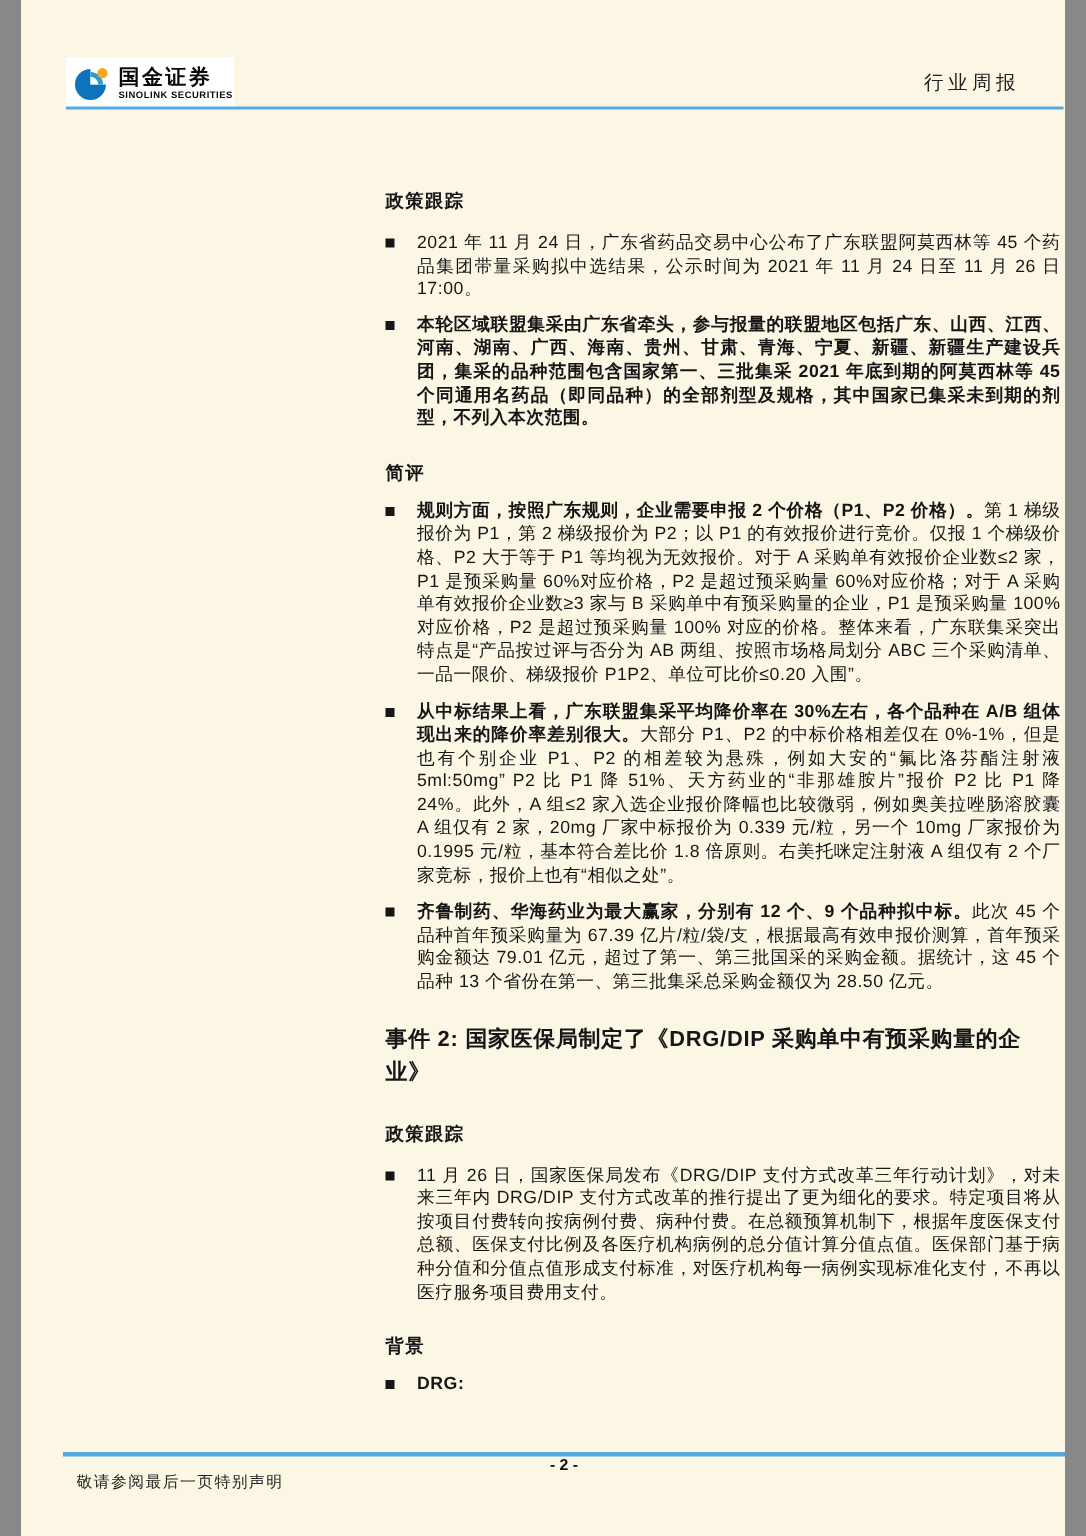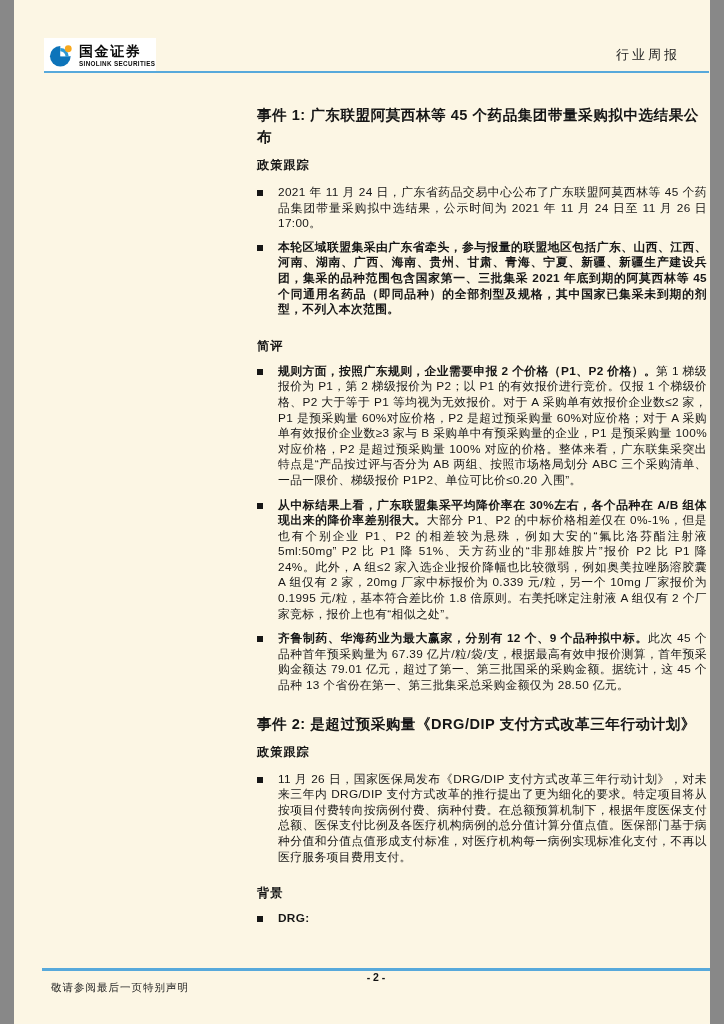--- a/index.html
+++ b/index.html
@@ -39,21 +39,21 @@
   }
   .section-label{font-size:12.2px;font-weight:700;letter-spacing:1px;margin:0;}
   .bullet{display:flex;}
   .bullet-marker{flex:0 0 21px;}
   .bullet-marker i{display:block;width:6px;height:6px;background:#161616;margin-top:5px;}
   .bullet-text{
     flex:1;font-size:11.8px;line-height:15.6px;
     text-align:justify;letter-spacing:0.35px;
   }
   .lead{font-weight:700;}
-  .mt-a{margin-top:9px;}   
+  .mt-a{margin-top:22px;}   
   .mt-b{margin-top:11px;}   
   .mt-c{margin-top:8px;font-weight:bold;}    
   .mt-d{margin-top:20px;font-family:Liberation Serif, serif;}   
   .mt-e{margin-top:9px;}    
   .mt-f{margin-top:19px;}   
   
   .footer-rule{position:absolute;left:28px;top:968px;width:668px;height:3px;background:#57A9DB;}
   .page-number{position:absolute;left:0;top:971px;width:724px;text-align:center;font-size:10.5px;font-weight:700;color:#111;}
   .disclaimer{
     position:absolute;left:37px;top:981px;
@@ -79,21 +79,20 @@
     <span class="brand-txt">
       <span class="brand-cn">国金证券</span>
       <span class="brand-en">SINOLINK SECURITIES</span>
     </span>
   </div>
   <div class="doc-type">行业周报</div>
   <div class="header-rule"></div>
 
   <div class="content">
 
-    <h1 class="event-title">事件 1: 广东联盟阿莫西林等 45 个药品集团带量采购拟中选结果公布</h1>
 
     <h2 class="section-label mt-a">政策跟踪</h2>
 
     <div class="bullet mt-b">
       <span class="bullet-marker">
           <i></i>
         </span>
       <p class="bullet-text" style="margin:0">2021 年 11 月 24 日，广东省药品交易中心公布了广东联盟阿莫西林等 45 个药品集团带量采购拟中选结果，公示时间为 2021 年 11 月 24 日至 11 月 26 日 17:00。</p>
     </div>
 
@@ -120,21 +119,21 @@
       <p class="bullet-text" style="margin:0"><b class="lead">从中标结果上看，广东联盟集采平均降价率在 30%左右，各个品种在 A/B 组体现出来的降价率差别很大。</b><span>大部分 P1、P2 的中标价格相差仅在 0%-1%，但是也有个别企业 P1、P2 的相差较为悬殊，例如大安的“氟比洛芬酯注射液 5ml:50mg” P2 比 P1 降 51%、天方药业的“非那雄胺片”报价 P2 比 P1 降 24%。此外，A 组≤2 家入选企业报价降幅也比较微弱，例如奥美拉唑肠溶胶囊 A 组仅有 2 家，20mg 厂家中标报价为 0.339 元/粒，另一个 10mg 厂家报价为 0.1995 元/粒，基本符合差比价 1.8 倍原则。右美托咪定注射液 A 组仅有 2 个厂家竞标，报价上也有“相似之处”。</span></p>
     </div>
 
     <div class="bullet mt-e">
       <span class="bullet-marker">
           <i></i>
         </span>
       <p class="bullet-text" style="margin:0"><b class="lead">齐鲁制药、华海药业为最大赢家，分别有 12 个、9 个品种拟中标。</b><span>此次 45 个品种首年预采购量为 67.39 亿片/粒/袋/支，根据最高有效申报价测算，首年预采购金额达 79.01 亿元，超过了第一、第三批国采的采购金额。据统计，这 45 个品种 13 个省份在第一、第三批集采总采购金额仅为 28.50 亿元。</span></p>
     </div>
 
-    <h1 class="event-title mt-f">事件 2: 是超过预采购量《DRG/DIP 支付方式改革三年行动计划》</h1>
+    <h1 class="event-title mt-f">事件 2: 国家医保局制定了《DRG/DIP 采购单中有预采购量的企业》</h1>
 
     <h2 class="section-label mt-a">政策跟踪</h2>
 
     <div class="bullet mt-b">
       <span class="bullet-marker">
           <i></i>
         </span>
       <p class="bullet-text" style="margin:0">11 月 26 日，国家医保局发布《DRG/DIP 支付方式改革三年行动计划》，对未来三年内 DRG/DIP 支付方式改革的推行提出了更为细化的要求。特定项目将从按项目付费转向按病例付费、病种付费。在总额预算机制下，根据年度医保支付总额、医保支付比例及各医疗机构病例的总分值计算分值点值。医保部门基于病种分值和分值点值形成支付标准，对医疗机构每一病例实现标准化支付，不再以医疗服务项目费用支付。</p>
     </div>
 

